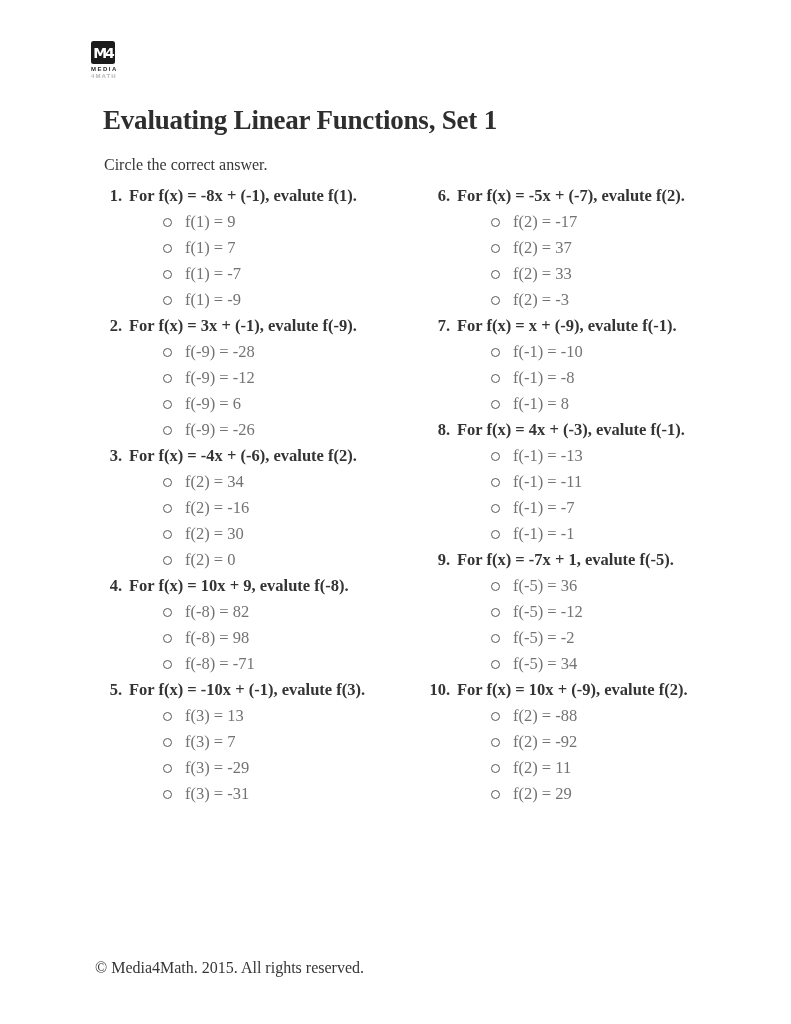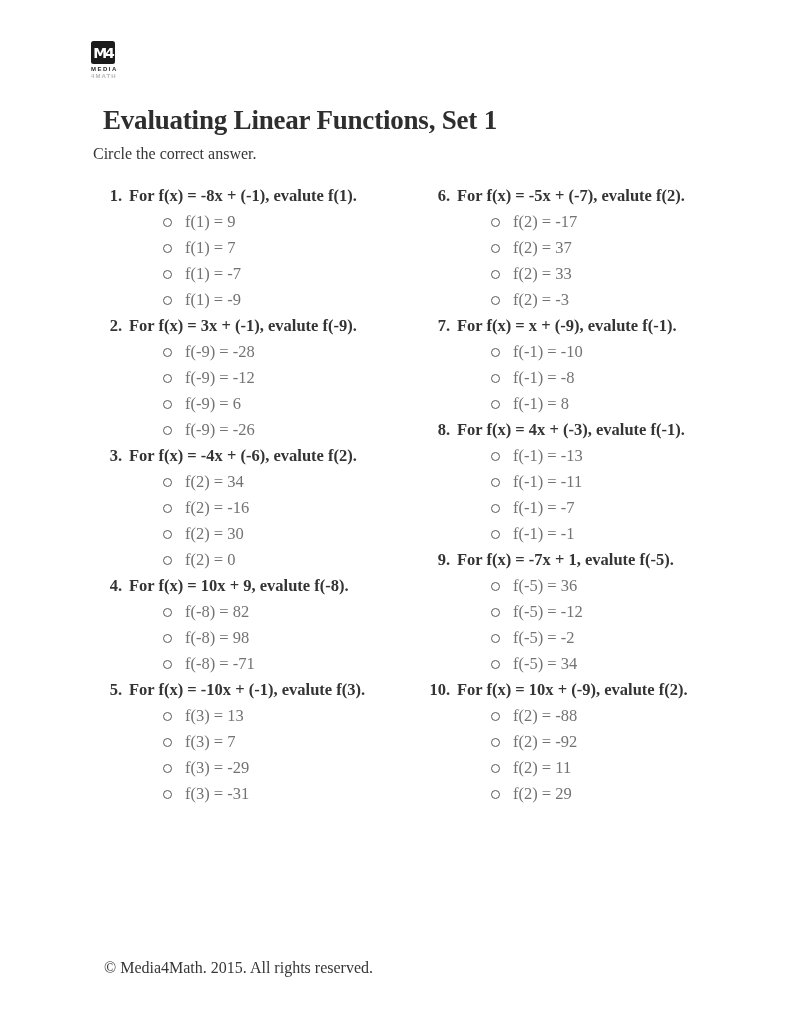--- a/index.html
+++ b/index.html
@@ -27,21 +27,21 @@
     color: #b7b7b7; margin-top: 1px; line-height: 1;
   }
 
   
   .title {
     position: absolute; left: 91px; top: 94px; margin: 12px;
     font-size: 27px; font-weight: 700; color: #2e2e2e;
     letter-spacing: -0.2px; line-height: 1.05; white-space: nowrap;
   }
   .instruction {
-    position: absolute; left: 92px; top: 143px; margin: 1px;
+    position: absolute; left: 92px; top: 143px; margin: 12px;
     font-size: 16px; color: #363636; line-height: 1.2;
   }
 
   
   .columns { position: absolute; left: 0; top: 183px; width: 791px; }
   .col { position: absolute; top: 0; }
   .col-left  { left: 92px;  width: 330px; }
   .col-right { left: 420px; width: 350px; }
 
   .problem { margin: 0; }
@@ -58,21 +58,21 @@
   }
   .bullet {
     flex: 0 0 auto; width: 7px; height: 7px;
     border: 1.3px solid #585858; border-radius: 50%;
     margin-right: 13px; box-sizing: content-box; background: #ffffff;
   }
   .opt-text { line-height: 26px; }
 
   
   .footer {
-    position: absolute; left: 104px; top: 958px; margin: 0;
+    position: absolute; left: 95px; top: 958px; margin: 0;
     font-size: 16px; color: #363636; line-height: 1.2;
   }
 </style>
 </head>
 <body>
 
 <div class="page">
 
   <div class="logo">
     <svg width="24" height="23" viewBox="0 0 24 23">

